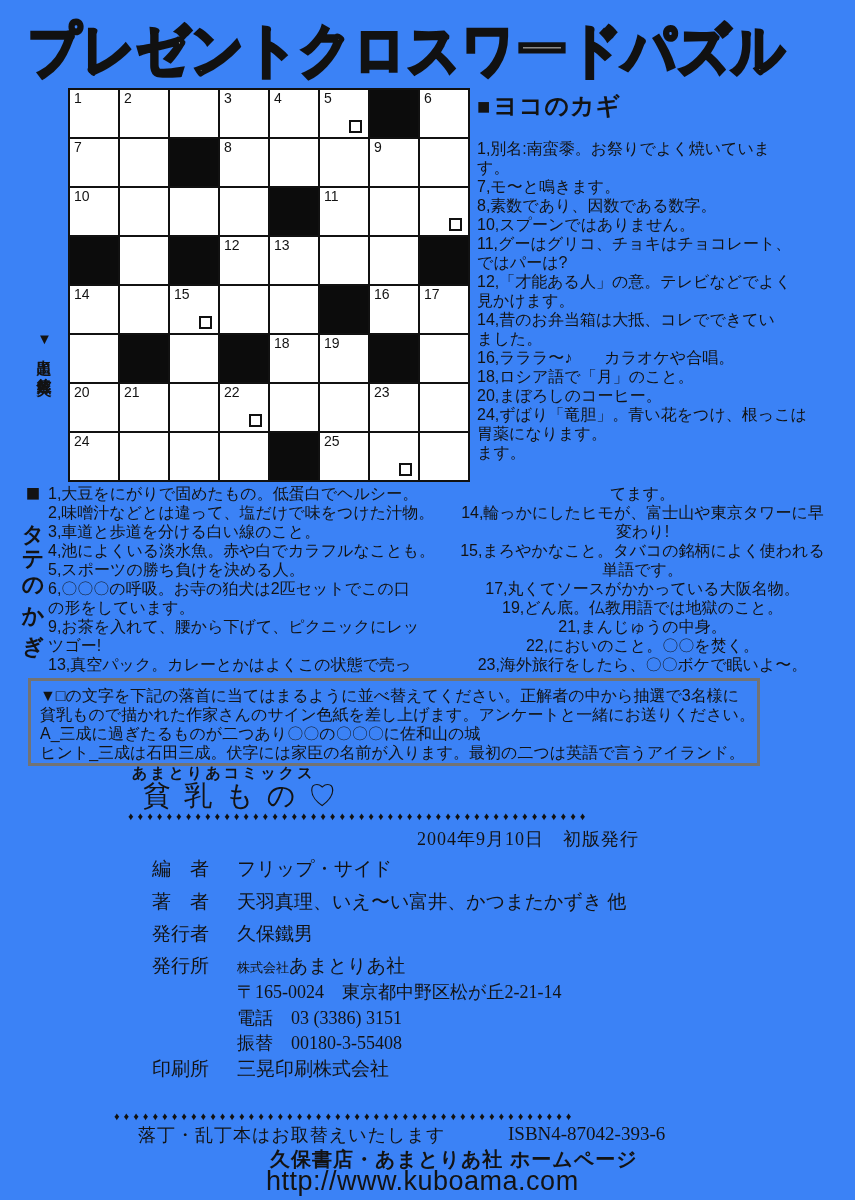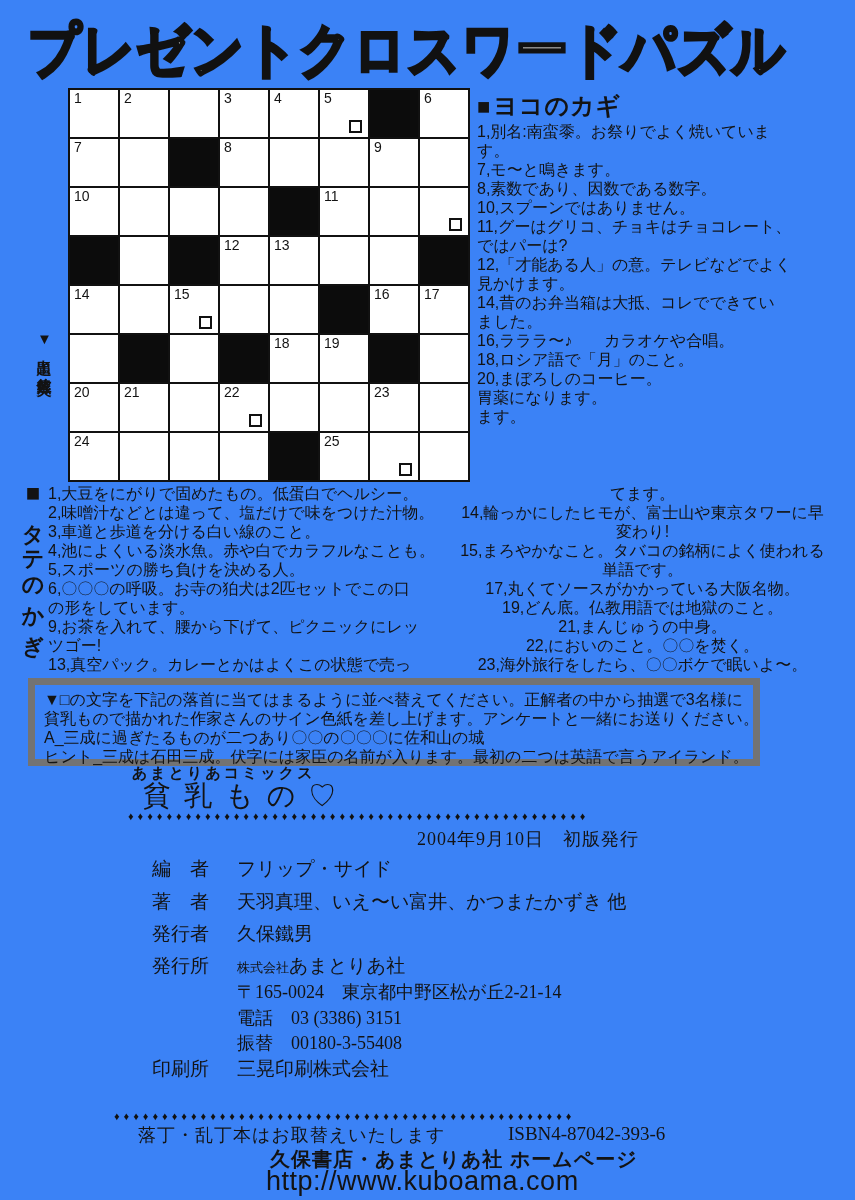--- a/index.html
+++ b/index.html
@@ -31,33 +31,33 @@
   
   .submitter {
     position:absolute; left:34px; top:330px; height:155px;
     writing-mode:vertical-rl; text-orientation:upright;
     font-size:15px; letter-spacing:1px; font-weight:bold;
   }
   
   .across-panel { position:absolute; left:477px; top:90px; width:376px; }
   .clue-header { font-size:24px; font-weight:bold; letter-spacing:1px; }
   .hdr-sq { font-size:22px; margin-right:2px; }
-  .across-lines { }
+  .across-lines { margin-top:17px; }
   .line { font-size:16px; line-height:19px; letter-spacing:0px; white-space:nowrap; }
   
   .down-panel { position:absolute; left:16px; top:481px; width:839px; height:196px; }
   .down-header { position:absolute; left:2px; top:0; width:30px; text-align:center; }
   .down-header .hdr-sq { display:block; font-size:24px; line-height:24px; margin:0; }
   .down-header .vert { writing-mode:vertical-rl; text-orientation:upright; font-size:22px; font-weight:bold; letter-spacing:3px; margin-top:2px; }
   .down-left  { position:absolute; left:32px; top:3px; width:382px; }
   .down-right { position:absolute; left:414px; top:3px; width:425px;text-align:center; }
   
   .notice-box {
     position:absolute; left:28px; top:678px; width:732px; height:88px;
-    border:7px solid #737373; padding:5px 9px;
+    border:3px solid #737373; padding:5px 9px;
     font-size:16.5px; line-height:19.5px;
   }
   .notice-box .line { white-space:nowrap; }
   
   .serif { font-family:"Liberation Serif", serif; }
   .series-label { position:absolute; left:132px; top:764px; font-size:15px; letter-spacing:3px; font-weight:bold; }
   .book-title { position:absolute; left:143px; top:777px; font-size:28px; letter-spacing:13px; white-space:nowrap; }
   .divider { position:absolute; font-size:11px; letter-spacing:4px; white-space:nowrap; overflow:hidden; color:#111; }
   .divider1 { left:128px; top:810px; width:718px; }
   .divider2 { left:114px; top:1110px; width:732px; }
@@ -216,20 +216,21 @@
         <div class="line">10,スプーンではありません。</div>
         <div class="line">11,グーはグリコ、チョキはチョコレート、</div>
         <div class="line">ではパーは?</div>
         <div class="line">12,「才能ある人」の意。テレビなどでよく</div>
         <div class="line">見かけます。</div>
         <div class="line">14,昔のお弁当箱は大抵、コレでできてい</div>
         <div class="line">ました。</div>
         <div class="line">16,ラララ〜♪　　カラオケや合唱。</div>
         <div class="line">18,ロシア語で「月」のこと。</div>
         <div class="line">20,まぼろしのコーヒー。</div>
+        <div class="line">24,ずばり「竜胆」。青い花をつけ、根っこは</div>
         <div class="line">胃薬になります。</div>
         <div class="line">ます。</div>
       </div>
   </div>
 
   <div class="down-panel">
     <div class="down-header">
       <span class="hdr-sq">■</span>
       <div class="vert">タテのかぎ</div>
     </div>

